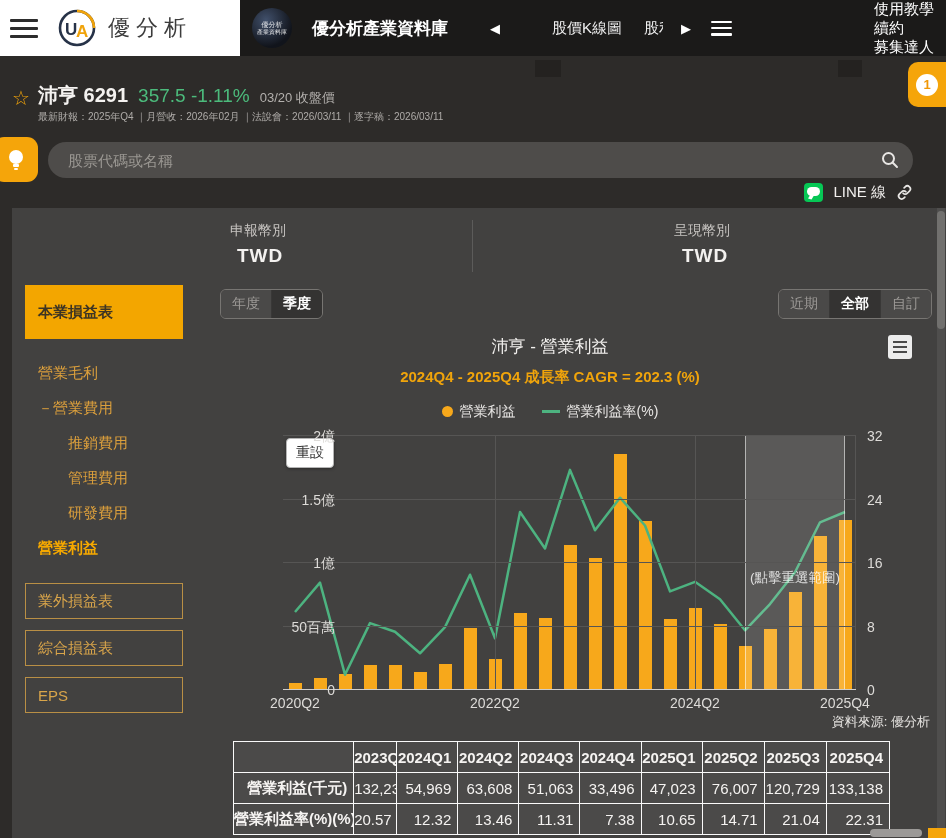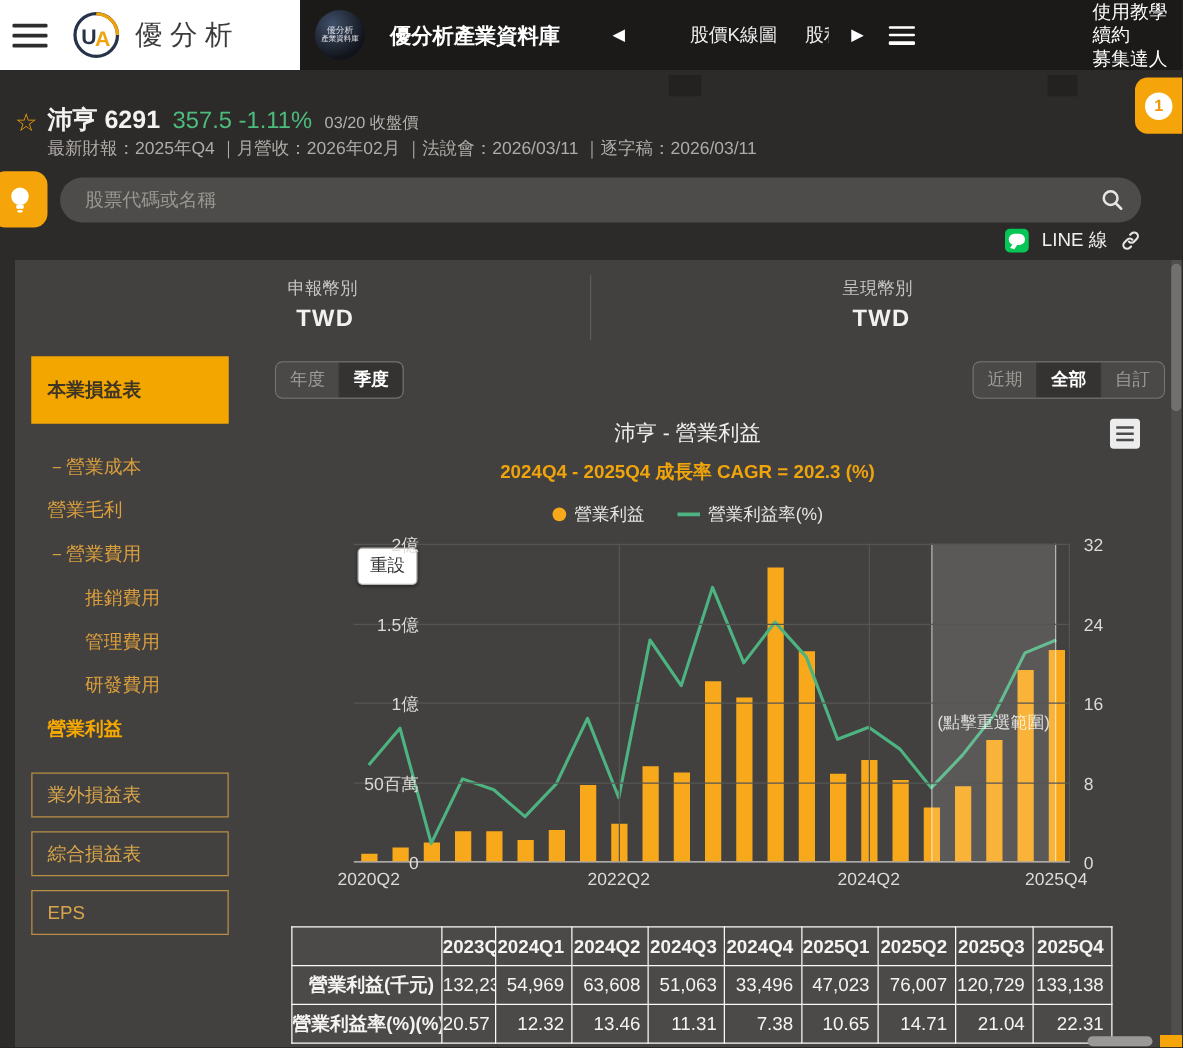--- a/index.html
+++ b/index.html
@@ -30,21 +30,21 @@
   #nav-right span{cursor:pointer;}
 
   .nav-stub{position:absolute;width:26px;height:17px;background:#242220;top:60px;}
 
   
   #star{position:absolute;left:12px;top:86px;font-size:20px;color:#f0a30a;cursor:pointer;}
   #stock-line{position:absolute;left:38px;top:82px;display:flex;align-items:baseline;gap:10px;white-space:nowrap;}
   #stock-name{font-size:20px;font-weight:bold;color:#f4f2f0;}
   #stock-price{font-size:19px;color:#4cbb7c;}
   #stock-note{font-size:13px;color:#b3b0ad;}
-  #stock-meta{position:absolute;left:38px;top:110px;font-size:14px;color:#aeaba8;white-space:nowrap;}
+  #stock-meta{position:absolute;left:38px;top:110px;font-size:10px;color:#aeaba8;white-space:nowrap;}
 
   #side-badge{position:absolute;right:0;top:62px;width:38px;height:45px;background:#f5a50a;border-radius:10px 0 0 10px;display:flex;align-items:center;justify-content:center;cursor:pointer;}
   #side-badge .circ{width:22px;height:22px;background:#fff;border-radius:50%;display:flex;align-items:center;justify-content:center;font-size:13px;font-weight:bold;color:#f09706;}
 
   
   #search-wrap{position:absolute;left:48px;top:142px;width:865px;height:36px;background:#4e4c4a;border-radius:18px;display:flex;align-items:center;padding:0 14px 0 18px;}
   #search-input{flex:1;background:transparent;border:none;outline:none;color:#ddd;font-size:15px;}
   #search-input::placeholder{color:#9a9792;}
   #bulb{position:absolute;left:-7px;top:137px;width:45px;height:45px;background:#f5a50a;border-radius:11px;display:flex;align-items:center;justify-content:center;cursor:pointer;}
 
@@ -203,21 +203,20 @@
   <div id="main">
     <span class="cur-label" style="left:218px;top:14px;">申報幣別</span>
     <span class="cur-value" style="left:225px;top:37px;">TWD</span>
     <div id="cur-divider"></div>
     <span class="cur-label" style="left:662px;top:14px;">呈現幣別</span>
     <span class="cur-value" style="left:670px;top:37px;">TWD</span>
 
     <div id="sidebar">
         <div class="sb-active">本業損益表</div>
         <div class="sb-gap"></div>
-        <div class="sb-link">－營業成本</div>
         <div class="sb-link">營業毛利</div>
         <div class="sb-link">－營業費用</div>
         <div class="sb-link sb-sub">推銷費用</div>
         <div class="sb-link sb-sub">管理費用</div>
         <div class="sb-link sb-sub">研發費用</div>
         <div class="sb-link sb-bold">營業利益</div>
         <div style="height: 6px;"></div>
         <div class="sb-box">業外損益表</div>
         <div class="sb-box">綜合損益表</div>
         <div class="sb-box">EPS</div>
@@ -294,20 +293,21 @@
           <span class="ytick-l" style="top: 254px;">0</span>
           <span class="ytick-r" style="top: 254px;">0</span>
           <div class="vgrid" style="left: 212px;"></div>
           <div class="vgrid" style="left: 412px;"></div>
           <div class="vgrid" style="left: 572px;"></div>
           <span class="xtick" style="left: 12px;">2020Q2</span>
           <span class="xtick" style="left: 212px;">2022Q2</span>
           <span class="xtick" style="left: 412px;">2024Q2</span>
           <span class="xtick" style="left: 562px;">2025Q4</span>
         </div>
+      <div id="chart-source">資料來源: 優分析</div>
     </div>
 
     <div id="table-wrap">
       <table>
         <colgroup>
           <col style="width:120px">
             <col style="width:43px">
             <col style="width:61px">
             <col style="width:61px">
           <col style="width:61px">

